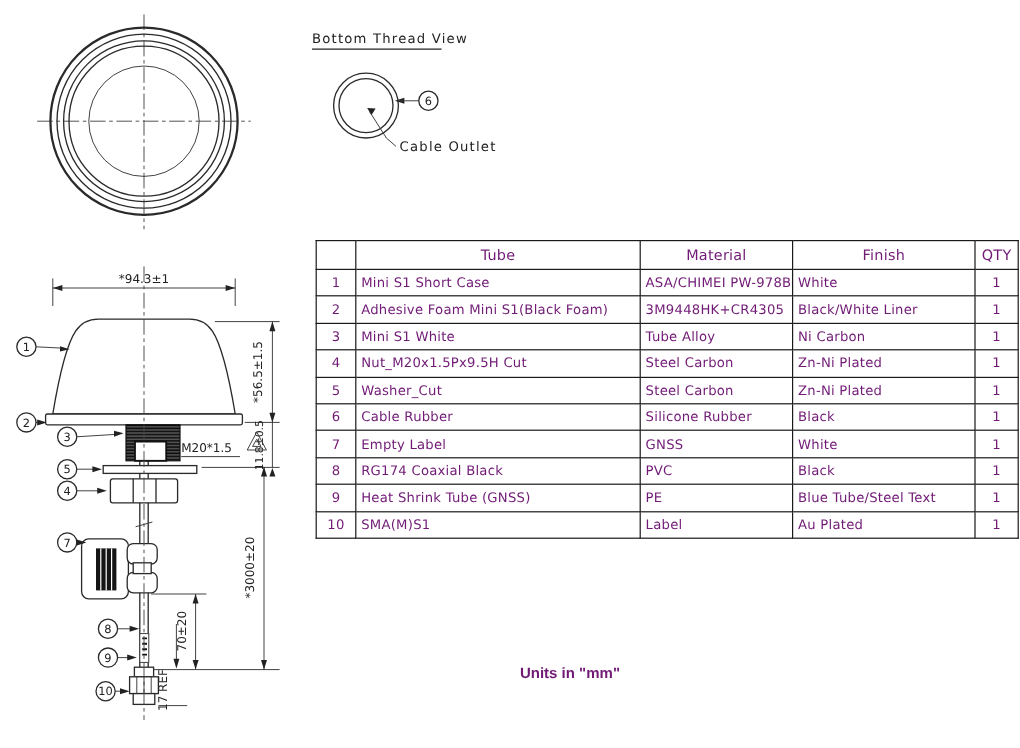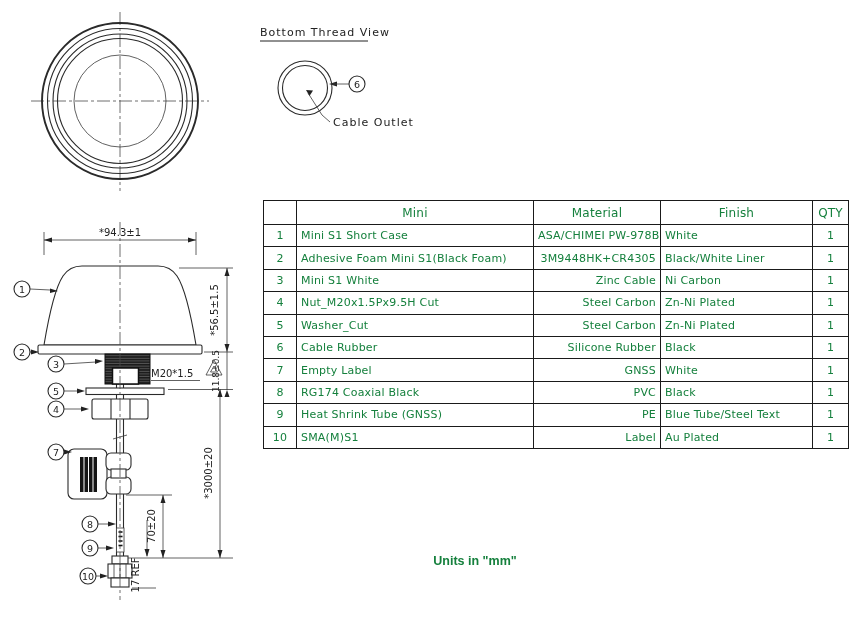--- a/index.html
+++ b/index.html
@@ -1,17 +1,17 @@
 <!DOCTYPE html>
 <html><head>
 <meta charset="utf-8">
 <style>
   html,body{margin:0;padding:0;background:#fff;}
   .canvas{position:relative;width:850px;height:623px;background:#ffffff;overflow:hidden;
-          font-family:"DejaVu Sans",sans-serif;color:#15803d;text-decoration:underline;}
+          font-family:"DejaVu Sans",sans-serif;color:#701a75;text-decoration:underline;}
   svg{position:absolute;left:0;top:0;}
   svg text{font-family:"DejaVu Sans",sans-serif;fill:#222;}
   .ln{fill:none;stroke:#2a2a2a;stroke-width:1.1;}
   .lnthin{fill:none;stroke:#3a3a3a;stroke-width:0.8;}
   .thick{stroke-width:1.9;}
   .cl{fill:none;stroke:#4a4a4a;stroke-width:0.8;stroke-dasharray:13 3 3 3;}
   .fw{fill:#ffffff;}
   .arr{fill:#222;stroke:none;}
   .dimtxt{font-size:10px;}
   .smalltxt{font-size:9px;}
@@ -19,21 +19,21 @@
   .titletxt{font-size:11px;letter-spacing:1px;}
 
   .bom{position:absolute;left:263px;top:200px;width:585px;}
   .bom table{border-collapse:collapse;width:585px;table-layout:fixed;}
   .bom th,.bom td{border:1.5px solid #1a1a1a;font-weight:normal;overflow:hidden;
                   white-space:nowrap;padding:0 4px;font-size:11px;letter-spacing:0.2px;}
   .bom thead th{height:23px;font-size:12px;text-align:center;}
   .bom tbody td{height:21.4px;}
   .c-num{text-align:center;}
   .c-name{text-align:left;padding-left:10px;}
-  .c-mat{text-align:right;padding-left:8px;}
+  .c-mat{text-align:left;padding-left:8px;}
   .c-fin{text-align:left;}
   .c-qty{text-align:center;}
 
   .units-note{position:absolute;left:400px;top:554px;width:150px;text-align:center;
               font-size:12.5px;font-weight:bold;font-family:"Liberation Sans","DejaVu Sans",sans-serif;}
 </style>
 </head>
 <body>
 
 <div class="canvas">
@@ -243,21 +243,21 @@
     <colgroup>
       <col style="width:33px">
           <col style="width:237px">
           <col style="width:127px">
           <col style="width:152px">
           <col style="width:36px">
     </colgroup>
     <thead>
       <tr>
         <th></th>
-        <th>Mini</th>
+        <th>Tube</th>
         <th>Material</th>
         <th>Finish</th>
         <th>QTY</th>
       </tr>
     </thead>
     <tbody>
       <tr>
         <td class="c-num">1</td>
         <td class="c-name">Mini S1 Short Case</td>
         <td class="c-mat">ASA/CHIMEI PW-978B</td>
@@ -267,21 +267,21 @@
       <tr>
         <td class="c-num">2</td>
         <td class="c-name">Adhesive Foam Mini S1(Black Foam)</td>
         <td class="c-mat">3M9448HK+CR4305</td>
         <td class="c-fin">Black/White Liner</td>
         <td class="c-qty">1</td>
       </tr>
       <tr>
         <td class="c-num">3</td>
         <td class="c-name">Mini S1 White</td>
-        <td class="c-mat">Zinc Cable</td>
+        <td class="c-mat">Tube Alloy</td>
         <td class="c-fin">Ni Carbon</td>
         <td class="c-qty">1</td>
       </tr>
       <tr>
         <td class="c-num">4</td>
         <td class="c-name">Nut_M20x1.5Px9.5H Cut</td>
         <td class="c-mat">Steel Carbon</td>
         <td class="c-fin">Zn-Ni Plated</td>
         <td class="c-qty">1</td>
       </tr>

